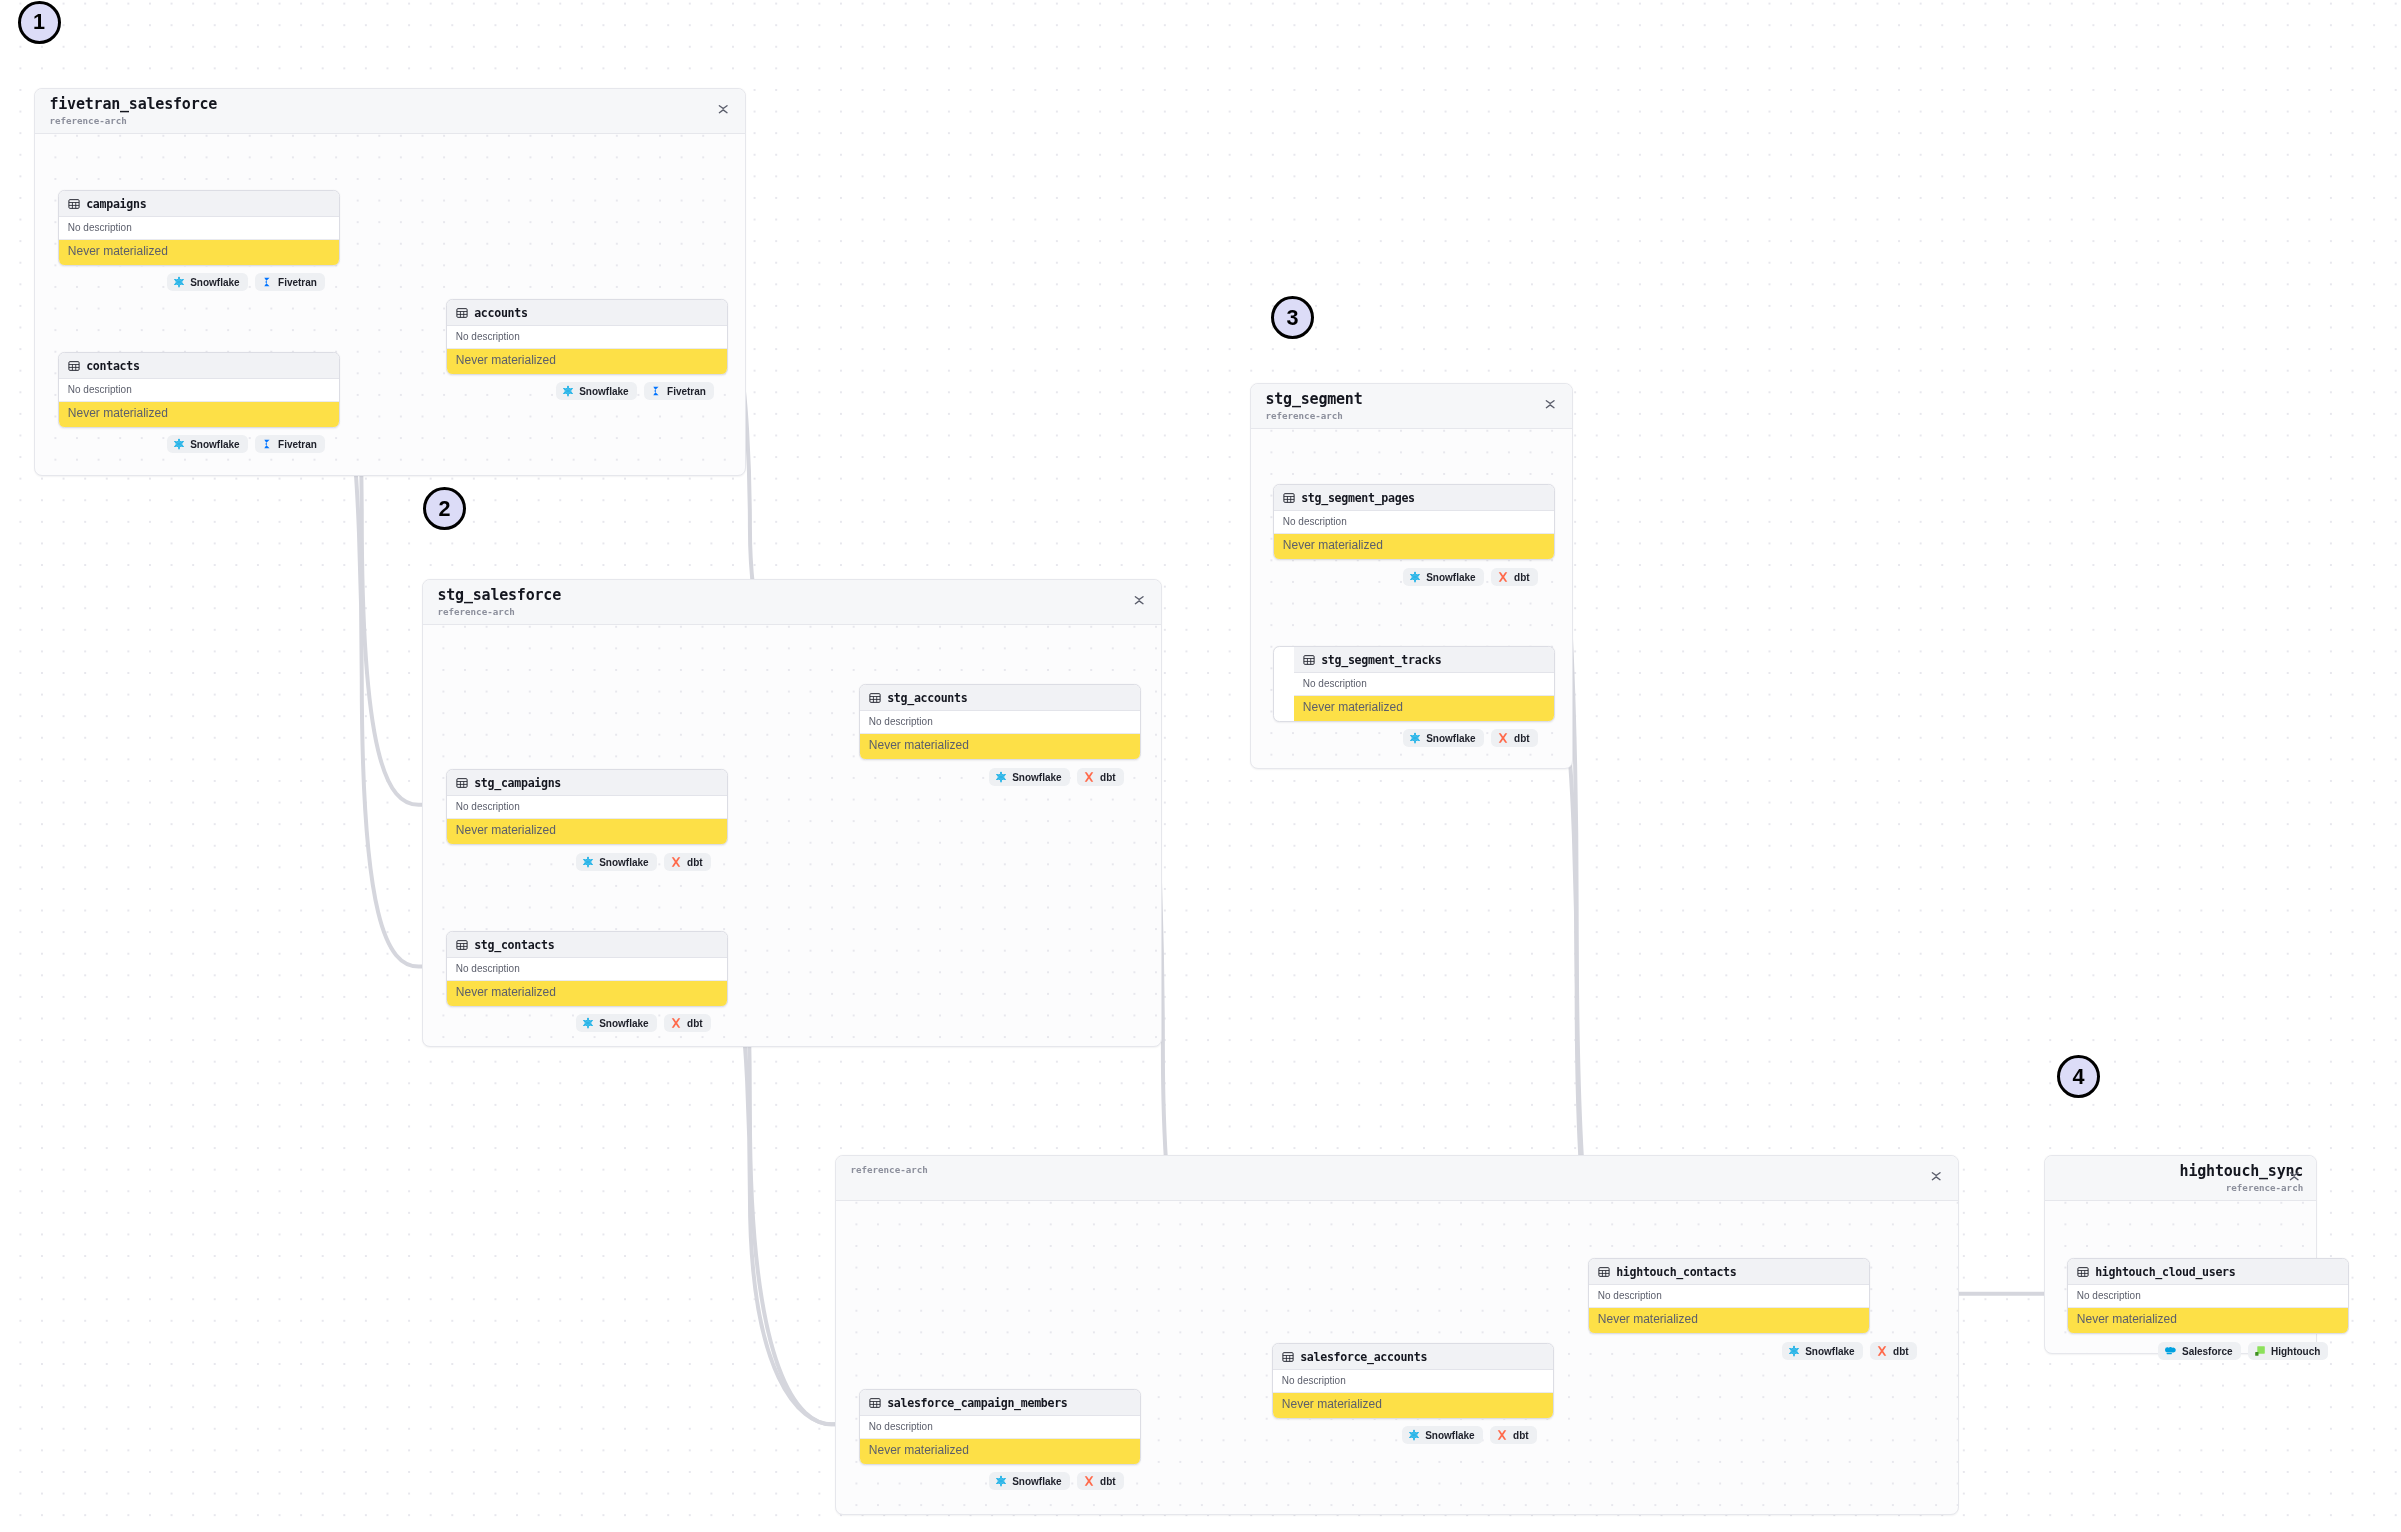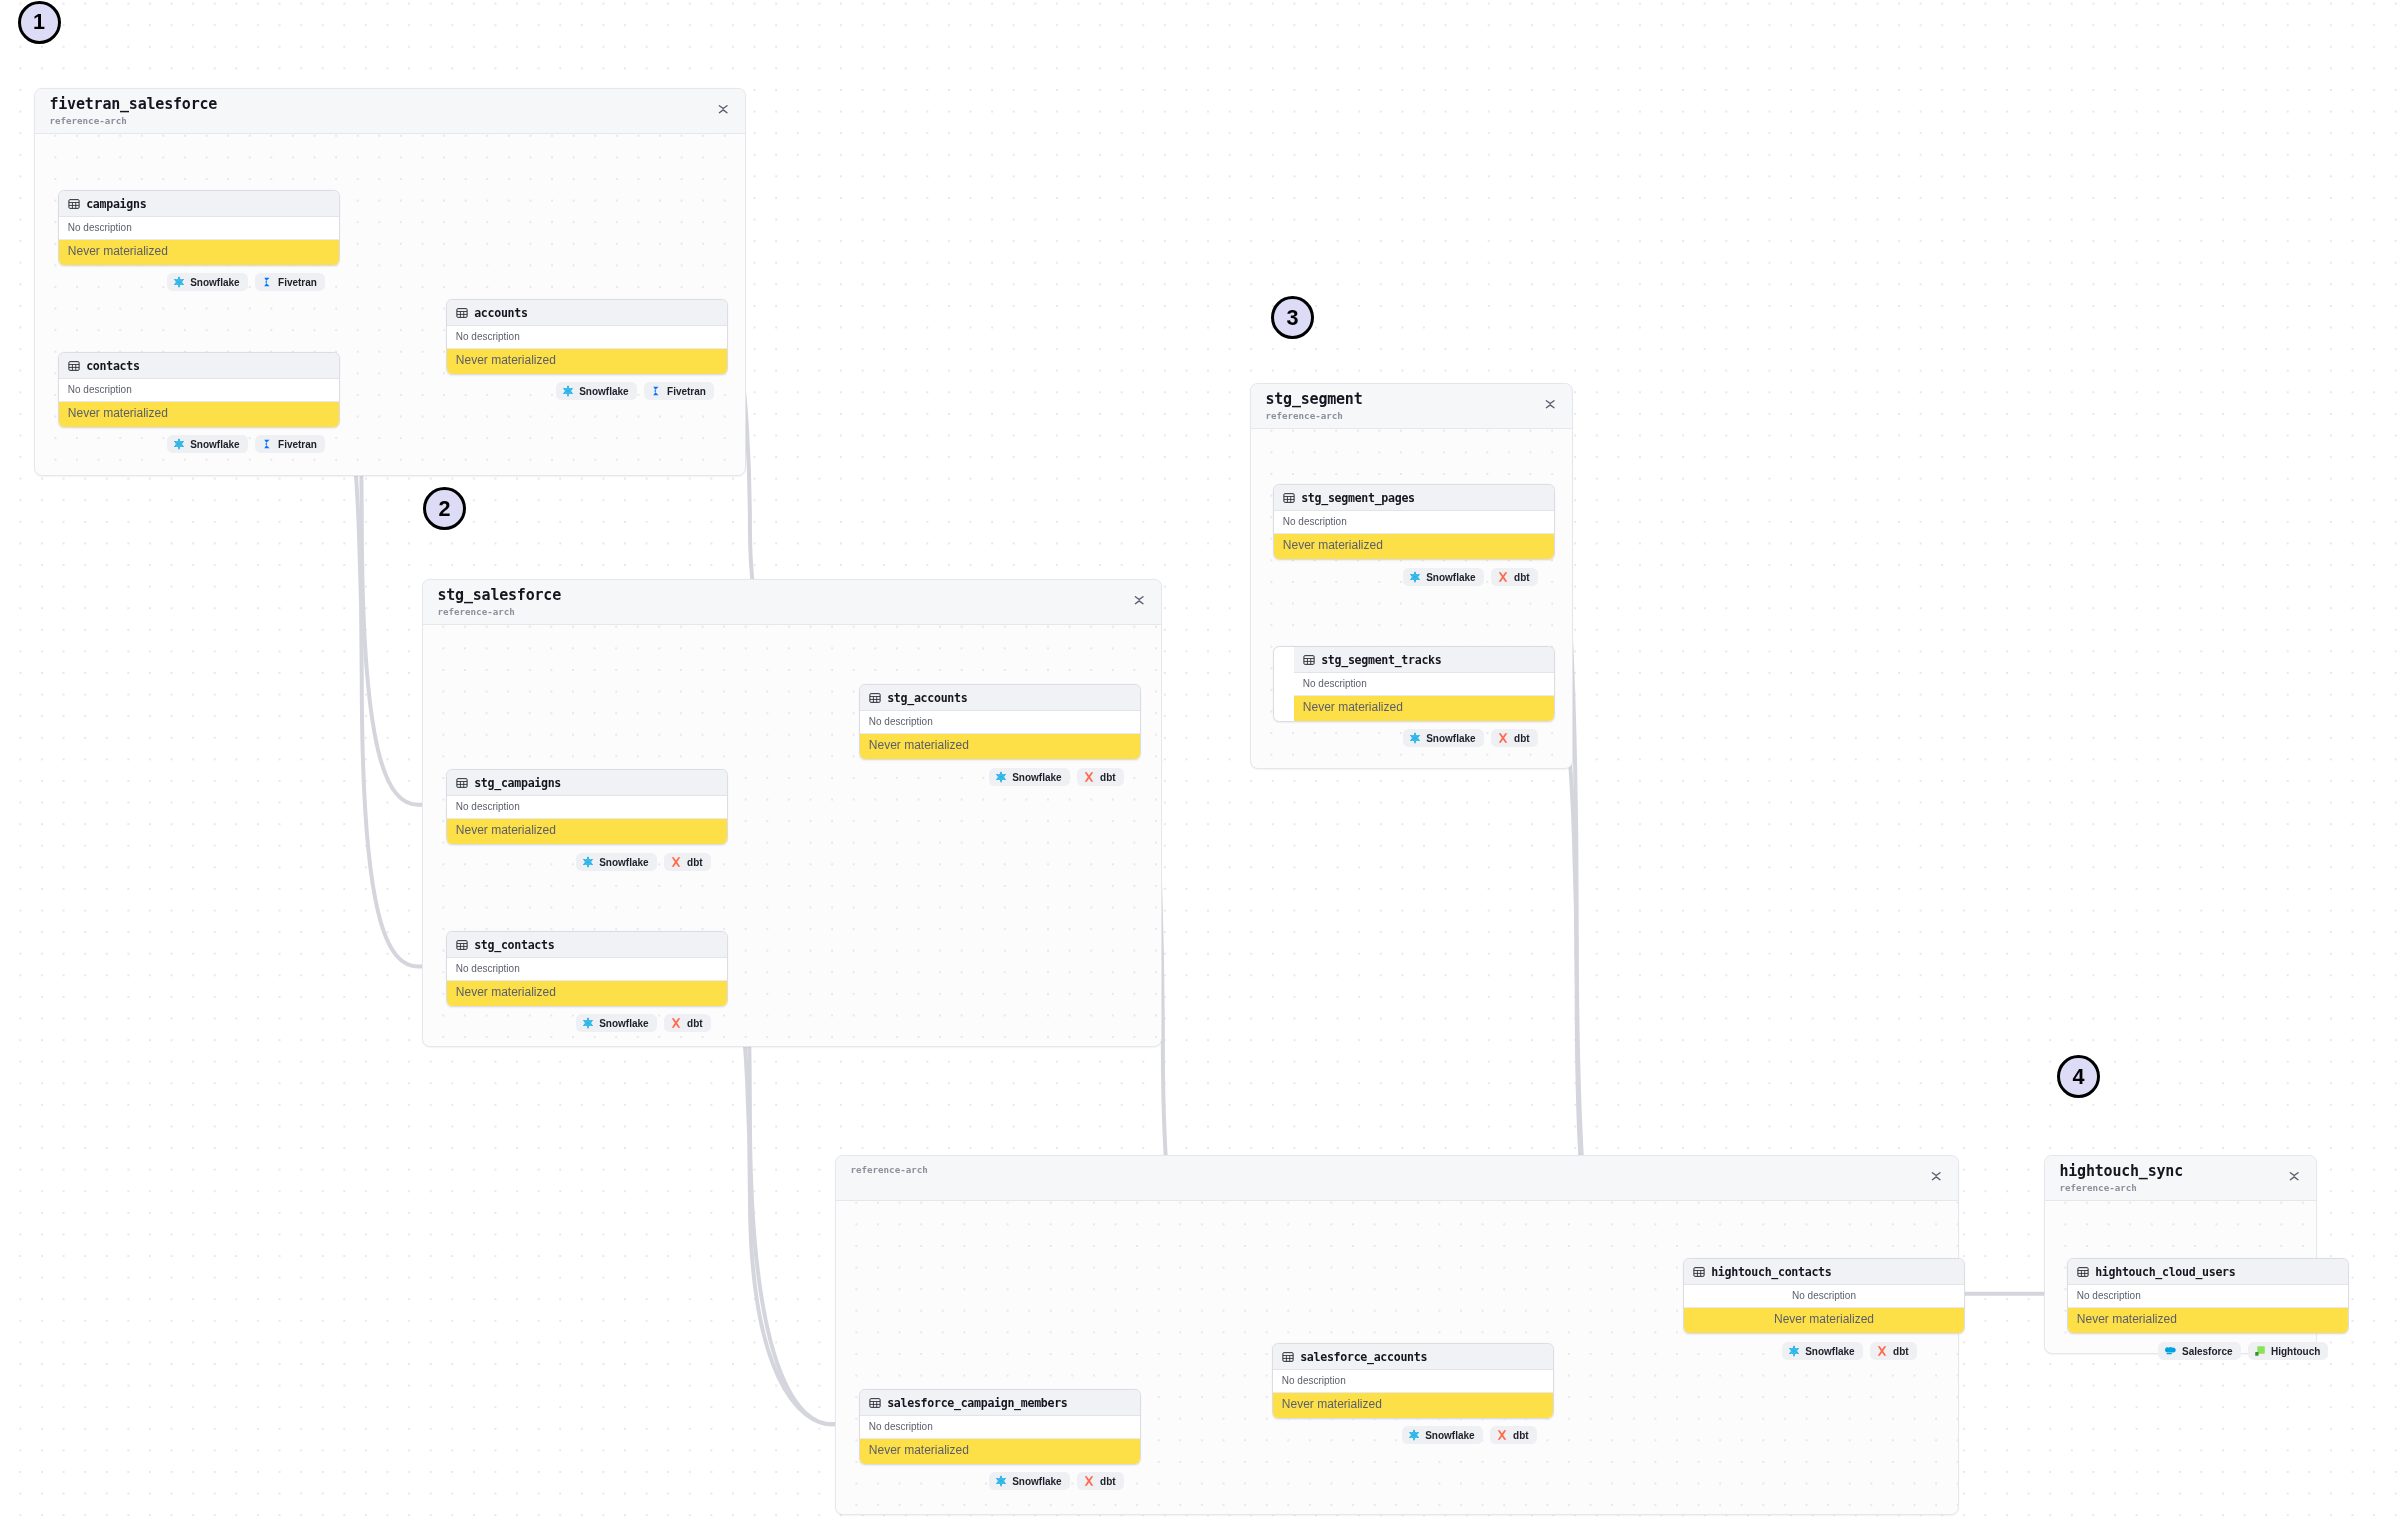--- a/index.html
+++ b/index.html
@@ -905,21 +905,21 @@
         </div>
         <div class="badge">
           <span style="display: flex;">
             <svg width="12" height="12" viewBox="0 0 16 16" aria-hidden="true">
               <path d="M2.3 1.6 L5.0 1.6 L8.0 6.0 L11.0 1.6 L13.7 1.6 L9.5 8.0 L13.7 14.4 L11.0 14.4 L8.0 10.0 L5.0 14.4 L2.3 14.4 L6.5 8.0 Z" fill="#FF694A"></path>
             </svg>
           </span>
           <span>dbt</span>
         </div>
       </div>
-      <div class="node" style="left: 1683px; top: 1258px; text-align: center;">
+      <div class="node" style="left: 1588px; top: 1258px;">
         <div class="node-header">
           <span style="display: flex;">
             <svg class="table-icon" width="12" height="12" viewBox="0 0 16 16" aria-hidden="true">
               <rect x="1.2" y="2.2" width="13.6" height="11.6" rx="1.4" fill="none" stroke="#22242e" stroke-width="1.3"></rect>
               <line x1="1.2" y1="6" x2="14.8" y2="6" stroke="#22242e" stroke-width="1.1"></line>
               <line x1="1.2" y1="9.9" x2="14.8" y2="9.9" stroke="#22242e" stroke-width="1.1"></line>
               <line x1="5.9" y1="6" x2="5.9" y2="13.8" stroke="#22242e" stroke-width="1.1"></line>
               <line x1="10.3" y1="6" x2="10.3" y2="13.8" stroke="#22242e" stroke-width="1.1"></line>
             </svg>
           </span>
@@ -969,21 +969,21 @@
         </div>
         <div class="badge">
           <span style="display: flex;">
             <svg width="12" height="12" viewBox="0 0 16 16" aria-hidden="true">
               <path d="M2.3 1.6 L5.0 1.6 L8.0 6.0 L11.0 1.6 L13.7 1.6 L9.5 8.0 L13.7 14.4 L11.0 14.4 L8.0 10.0 L5.0 14.4 L2.3 14.4 L6.5 8.0 Z" fill="#FF694A"></path>
             </svg>
           </span>
           <span>dbt</span>
         </div>
       </div>
-      <div class="group" style="left: 2044px; top: 1155px; width: 273px; height: 199px;">
+      <div class="group" style="left: 2044px; top: 1155px; width: 273px; height: 199px; text-align: right;">
         <div class="group-body"></div>
         <div class="group-header">
           <div class="group-title">hightouch_sync</div>
           <div class="group-sub">reference-arch</div>
           <div class="collapse-icon">
             <svg width="14.4" height="14.4" viewBox="0 0 18 18" aria-hidden="true">
               <path d="M4.2 4.6 L9 8.2 L13.8 4.6" fill="none" stroke="#5a5d6b" stroke-width="1.7" stroke-linecap="round" stroke-linejoin="round"></path>
               <path d="M4.2 13.4 L9 9.8 L13.8 13.4" fill="none" stroke="#5a5d6b" stroke-width="1.7" stroke-linecap="round" stroke-linejoin="round"></path>
             </svg>
           </div>

